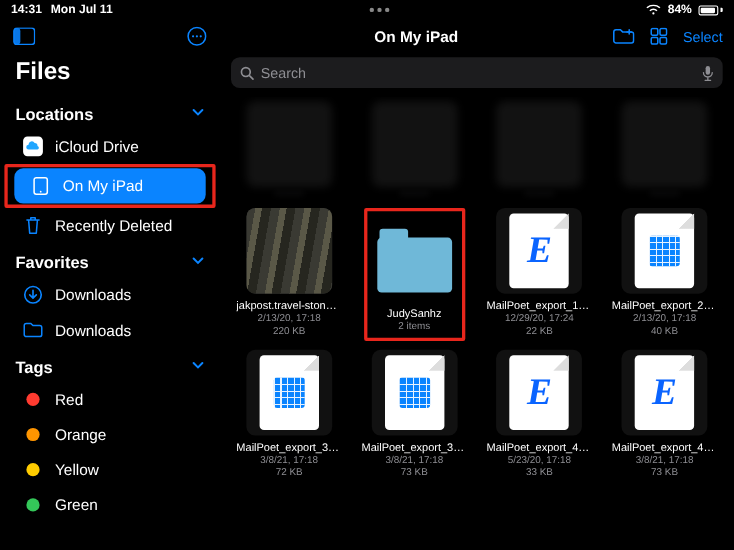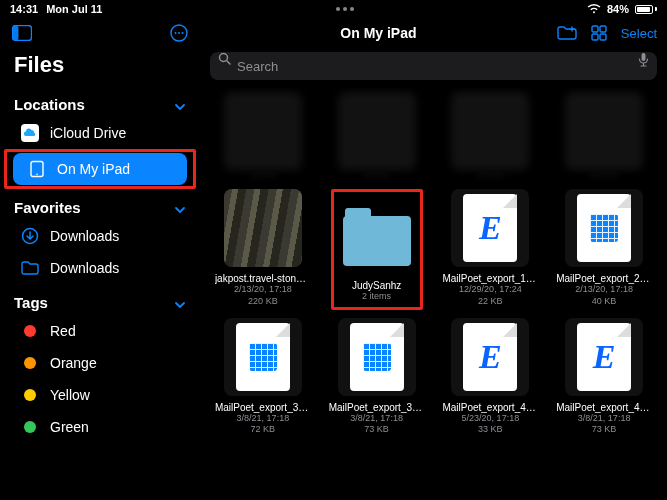--- a/index.html
+++ b/index.html
@@ -15,32 +15,32 @@
   .battery .nub { width:2px; height:4px; background:#fff; border-radius:0 1px 1px 0;}
 
   .appbody { flex:1; display:flex; min-height:0;}
   .sidebar { width: 200px; background:#000; display:flex; flex-direction:column; }
   .sb-top { height:30px; display:flex; align-items:center; justify-content:space-between; padding:0 12px;}
   .icon-blue { color:#0a84ff; }
   .sb-title { font-size: 22px; font-weight: 700; padding: 4px 14px 8px; }
   .sb-item { display:flex; align-items:center; gap:10px; padding:6px 14px; font-size:14px; border-radius:8px; margin:0 6px;}
   .sb-item .ic { width:20px; height:20px; display:flex; align-items:center; justify-content:center; flex-shrink:0;}
   .sb-item.selected { background:#0a84ff; }
-  .sb-section { display:flex; align-items:flex-end; justify-content:space-between; padding:10px 14px 4px; font-size:15px; font-weight:600;}
+  .sb-section { display:flex; align-items:flex-start; justify-content:space-between; padding:10px 14px 4px; font-size:15px; font-weight:600;}
   .sb-section .chev { color:#0a84ff; }
   .tagdot { width:12px; height:12px; border-radius:50%; }
   .redbox { border:3px solid #e8261c; border-radius:2px; }
   .sb-redwrap { margin: 0 4px; padding:1px 0;}
 
   .main { flex:1; background:#000; display:flex; flex-direction:column; min-width:0;}
   .titlebar { height:30px; display:flex; align-items:center; padding:0 10px; gap:10px;}
   .titlebar .title { flex:1; text-align:center; font-size:14px; font-weight:600;}
   .tb-actions { display:flex; align-items:center; gap:14px;}
   .tb-btn { color:#0a84ff; font-size:13px;}
-  .searchbar { margin:4px 10px 8px; background:#1c1c1e; border-radius:8px; height:28px; display:flex; padding:0 8px; gap:6px; color:#8e8e93;}
+  .searchbar { margin:4px 10px 8px; background:#1c1c1e; border-radius:8px; height:28px; display:flex; align-items:center; padding:0 8px; gap:6px; color:#8e8e93;}
   .searchbar input { flex:1; background:transparent; border:none; outline:none; color:#fff; font-size:13px;}
   .searchbar input::placeholder { color:#8e8e93;}
 
   .grid-area { flex:1; overflow:hidden; padding: 4px 10px 0 10px;}
   .grid { display:grid; grid-template-columns: repeat(4, 1fr); gap: 8px 8px;}
   .cell { display:flex; flex-direction:column; align-items:center; }
   .thumb { width:78px; height:78px; border-radius:8px; display:flex; align-items:center; justify-content:center; background:#111; position:relative; overflow:hidden;}
   .thumb.blur { filter: blur(4px); opacity:0.55; background:#222;}
   .thumb .doc { width:54px; height:68px; background:#fff; border-radius:4px; display:flex; align-items:center; justify-content:center; position:relative;}
   .thumb .doc::before { content:""; position:absolute; top:0; right:0; width:14px; height:14px; background:linear-gradient(135deg, transparent 49%, #ddd 51%);}
@@ -136,20 +136,28 @@
         <span class="ic">
           <svg width="18" height="18" viewBox="0 0 18 18">
               <rect x="3" y="1.5" width="12" height="15" rx="2" fill="none" stroke="#fff" stroke-width="1.4"></rect>
               <circle cx="9" cy="14.3" r="0.8" fill="#fff"></circle>
             </svg>
         </span>
         <span>On My iPad</span>
       </div>
     </div>
 
+    <div class="sb-item">
+      <span class="ic icon-blue">
+        <svg width="16" height="18" viewBox="0 0 16 18">
+            <path d="M2 4h12M6 4V2h4v2M4 4l1 12h6l1-12" stroke="#0a84ff" stroke-width="1.4" fill="none" stroke-linejoin="round"></path>
+          </svg>
+      </span>
+      <span>Recently Deleted</span>
+    </div>
 
     <div class="sb-section">
       <span>Favorites</span>
       <span class="chev">
         <svg width="12" height="12" viewBox="0 0 12 12">
             <path d="M2 4l4 4 4-4" stroke="#0a84ff" stroke-width="1.8" fill="none" stroke-linecap="round"></path>
           </svg>
       </span>
     </div>
     <div class="sb-item">

